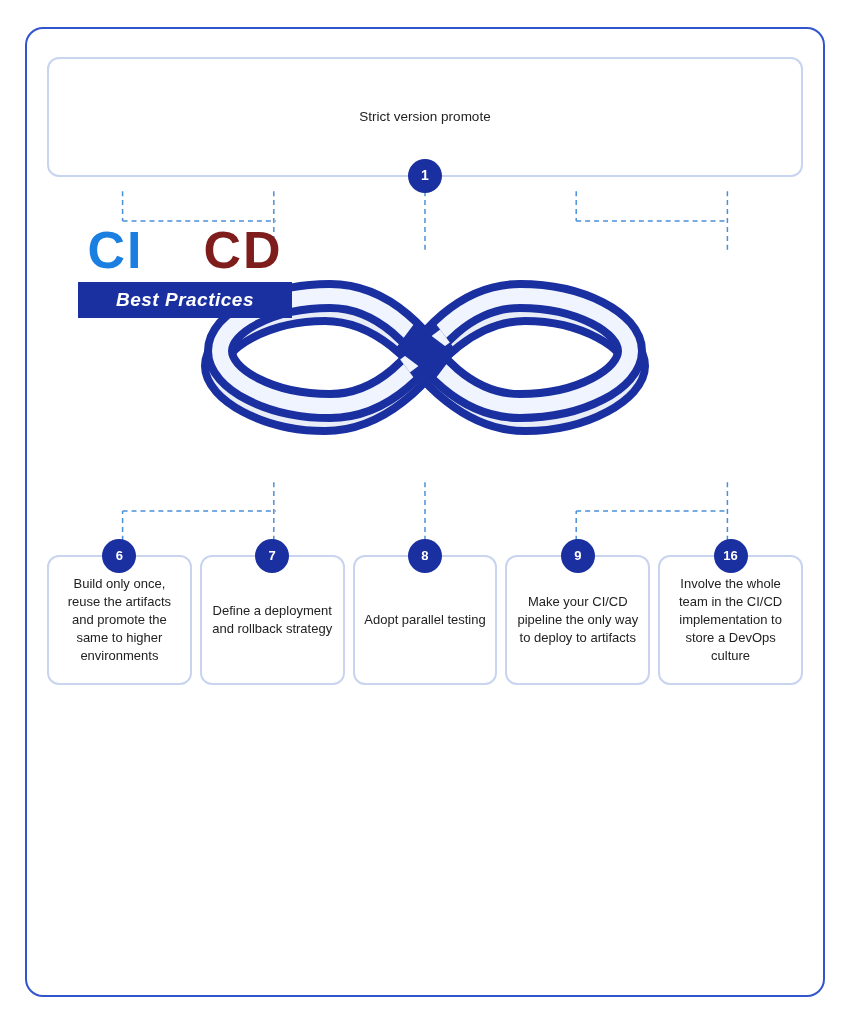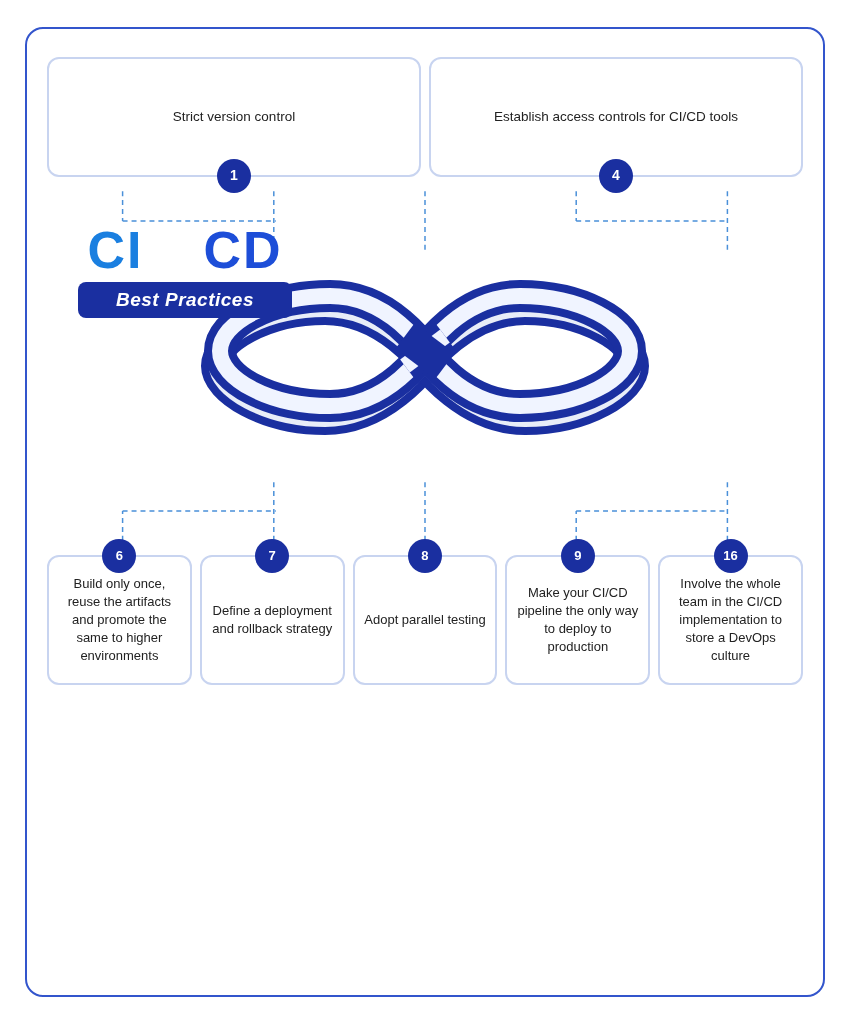--- a/index.html
+++ b/index.html
@@ -111,31 +111,31 @@
     }
     .ci-label {
       font-size: 52px;
       font-weight: 900;
       color: #1a7fe0;
       letter-spacing: 2px;
     }
     .cd-label {
       font-size: 52px;
       font-weight: 900;
-      color: #1d4ed8;
+      color: #7f1d1d;
       letter-spacing: 2px;
     }
     .best-practices-badge {
       background: #1a2fa0;
       color: #fff;
       font-size: 19px;
       font-weight: bold;
       font-style: italic;
       padding: 7px 38px;
-      border-radius: 8px;
+      border-radius: 0;
       margin-top: 2px;
       letter-spacing: 0.5px;
       white-space: nowrap;
     }
     
     .connector-area-bottom {
       width: 100%;
       height: 60px;
       position: relative;
       margin-bottom: 14px;
@@ -191,30 +191,26 @@
     }
   </style>
 </head>
 <body>
 
 <div class="outer-container">
 
   <div class="cards-row" style="margin-top:10px;">
 
     <div class="card">
-      <span>Strict version control</span>
+      <span>Strict version promote</span>
       <div class="badge">1</div>
     </div>
 
 
 
-    <div class="card">
-      <span>Establish access controls for CI/CD tools</span>
-      <div class="badge">4</div>
-    </div>
 
   </div>
 
   <div class="connector-area">
     <svg class="dashed-lines-top" viewBox="0 0 760 60" xmlns="http://www.w3.org/2000/svg">
 
       <line x1="76" y1="0" x2="76" y2="30" stroke="#4a90d9" stroke-width="1.5" stroke-dasharray="5,4"></line>
       <line x1="76" y1="30" x2="230" y2="30" stroke="#4a90d9" stroke-width="1.5" stroke-dasharray="5,4"></line>
       <line x1="228" y1="0" x2="228" y2="60" stroke="#4a90d9" stroke-width="1.5" stroke-dasharray="5,4"></line>
       <line x1="380" y1="0" x2="380" y2="60" stroke="#4a90d9" stroke-width="1.5" stroke-dasharray="5,4"></line>
@@ -302,21 +298,21 @@
       <span>Define a deployment and rollback strategy</span>
     </div>
 
     <div class="card-bottom">
       <div class="badge-top">8</div>
       <span>Adopt parallel testing</span>
     </div>
 
     <div class="card-bottom">
       <div class="badge-top">9</div>
-      <span>Make your CI/CD pipeline the only way to deploy to production</span>
+      <span>Make your CI/CD pipeline the only way to deploy to artifacts</span>
     </div>
 
     <div class="card-bottom">
       <div class="badge-top">16</div>
       <span>Involve the whole team in the CI/CD implementation to store a DevOps culture</span>
     </div>
   </div>
 
 </div>
 

